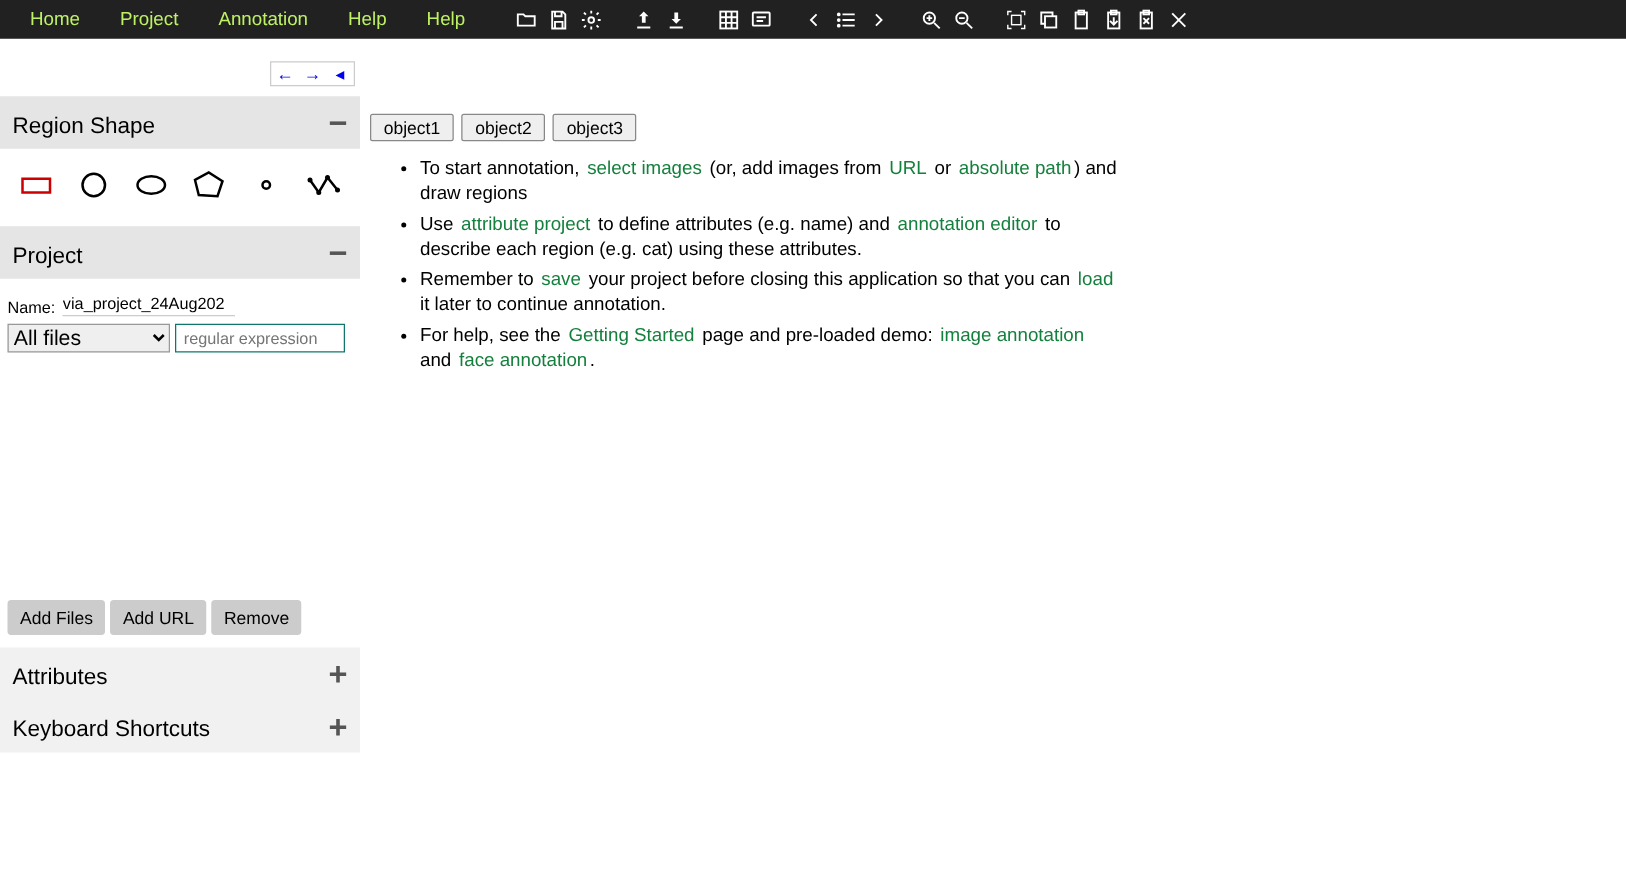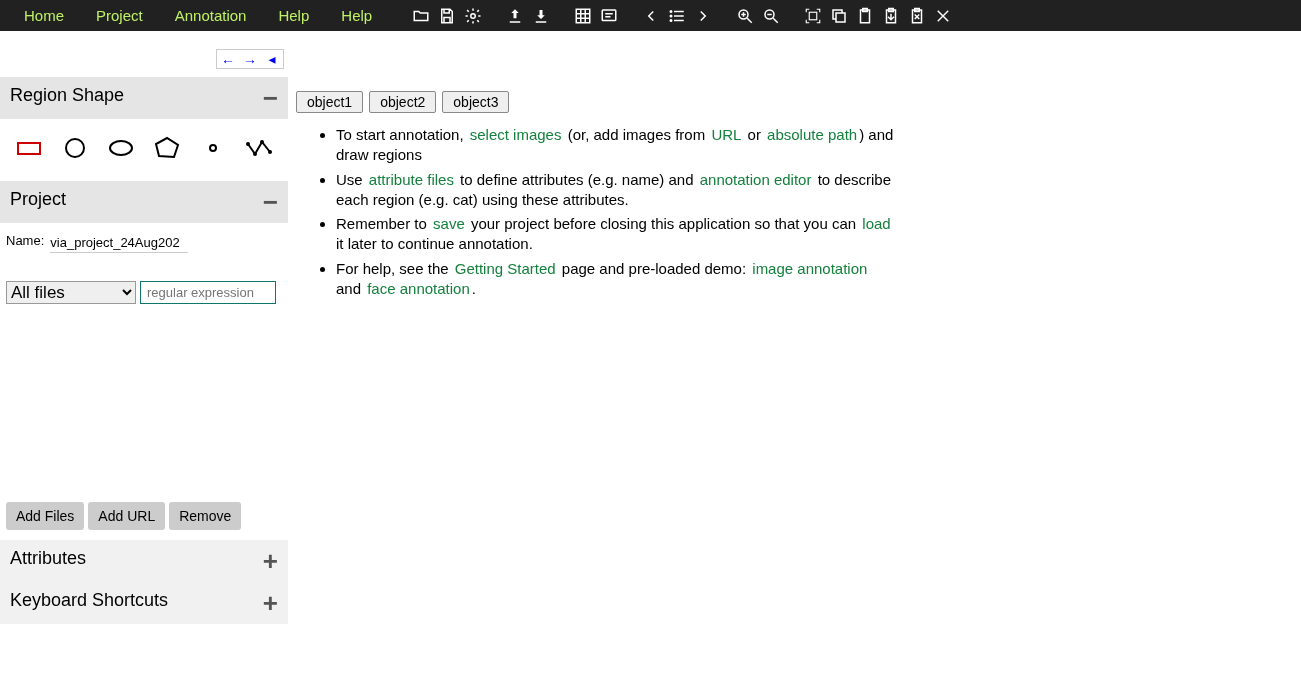--- a/index.html
+++ b/index.html
@@ -80,21 +80,21 @@
     cursor: pointer;
     font-size: 14px;
   }
 
   
   .panel-header {
     background: #e5e5e5;
     padding: 8px 10px;
     display: flex;
     justify-content: space-between;
-    align-items: flex-start;
+    align-items: flex-end;
     cursor: pointer;
   }
   .panel-header.collapsed { background: #f1f1f1; }
   .panel-title {
     font-size: 18px;
   }
   .panel-toggle {
     font-size: 26px;
     font-weight: bold;
     color: #555;
@@ -117,24 +117,24 @@
     display: flex;
     align-items: center;
     justify-content: center;
     cursor: pointer;
   }
   .shape svg { width: 28px; height: 24px; }
 
   
   .proj-name-row {
     display: flex;
-    align-items: flex-start;
+    align-items: flex-end;
     gap: 6px;
     font-size: 13px;
-    margin-bottom: 28px;
+    margin-bottom: 6px;
   }
   .proj-name-input {
     border: none;
     border-bottom: 1px solid #ccc;
     font-size: 13px;
     width: 138px;
     padding: 2px 0;
   }
   .filter-row {
     display: flex;
@@ -432,21 +432,21 @@
     <div class="obj-buttons">
       <button>object1</button>
       <button>object2</button>
       <button>object3</button>
     </div>
     <ul class="instructions">
       <li>
         <span>To start annotation, </span><span class="link">select images</span><span> (or, add images from </span><span class="link">URL</span><span> or </span><span class="link">absolute path</span><span>) and draw regions</span>
       </li>
       <li>
-        <span>Use </span><span class="link">attribute files</span><span> to define attributes (e.g. name) and </span><span class="link">annotation editor</span><span> to describe each region (e.g. cat) using these attributes.</span>
+        <span>Use </span><span class="link">attribute project</span><span> to define attributes (e.g. name) and </span><span class="link">annotation editor</span><span> to describe each region (e.g. cat) using these attributes.</span>
       </li>
       <li>
         <span>Remember to </span><span class="link">save</span><span> your project before closing this application so that you can </span><span class="link">load</span><span> it later to continue annotation.</span>
       </li>
       <li>
         <span>For help, see the </span><span class="link">Getting Started</span><span> page and pre-loaded demo: </span><span class="link">image annotation</span><span> and </span><span class="link">face annotation</span><span>.</span>
       </li>
     </ul>
   </div>
 </div>

